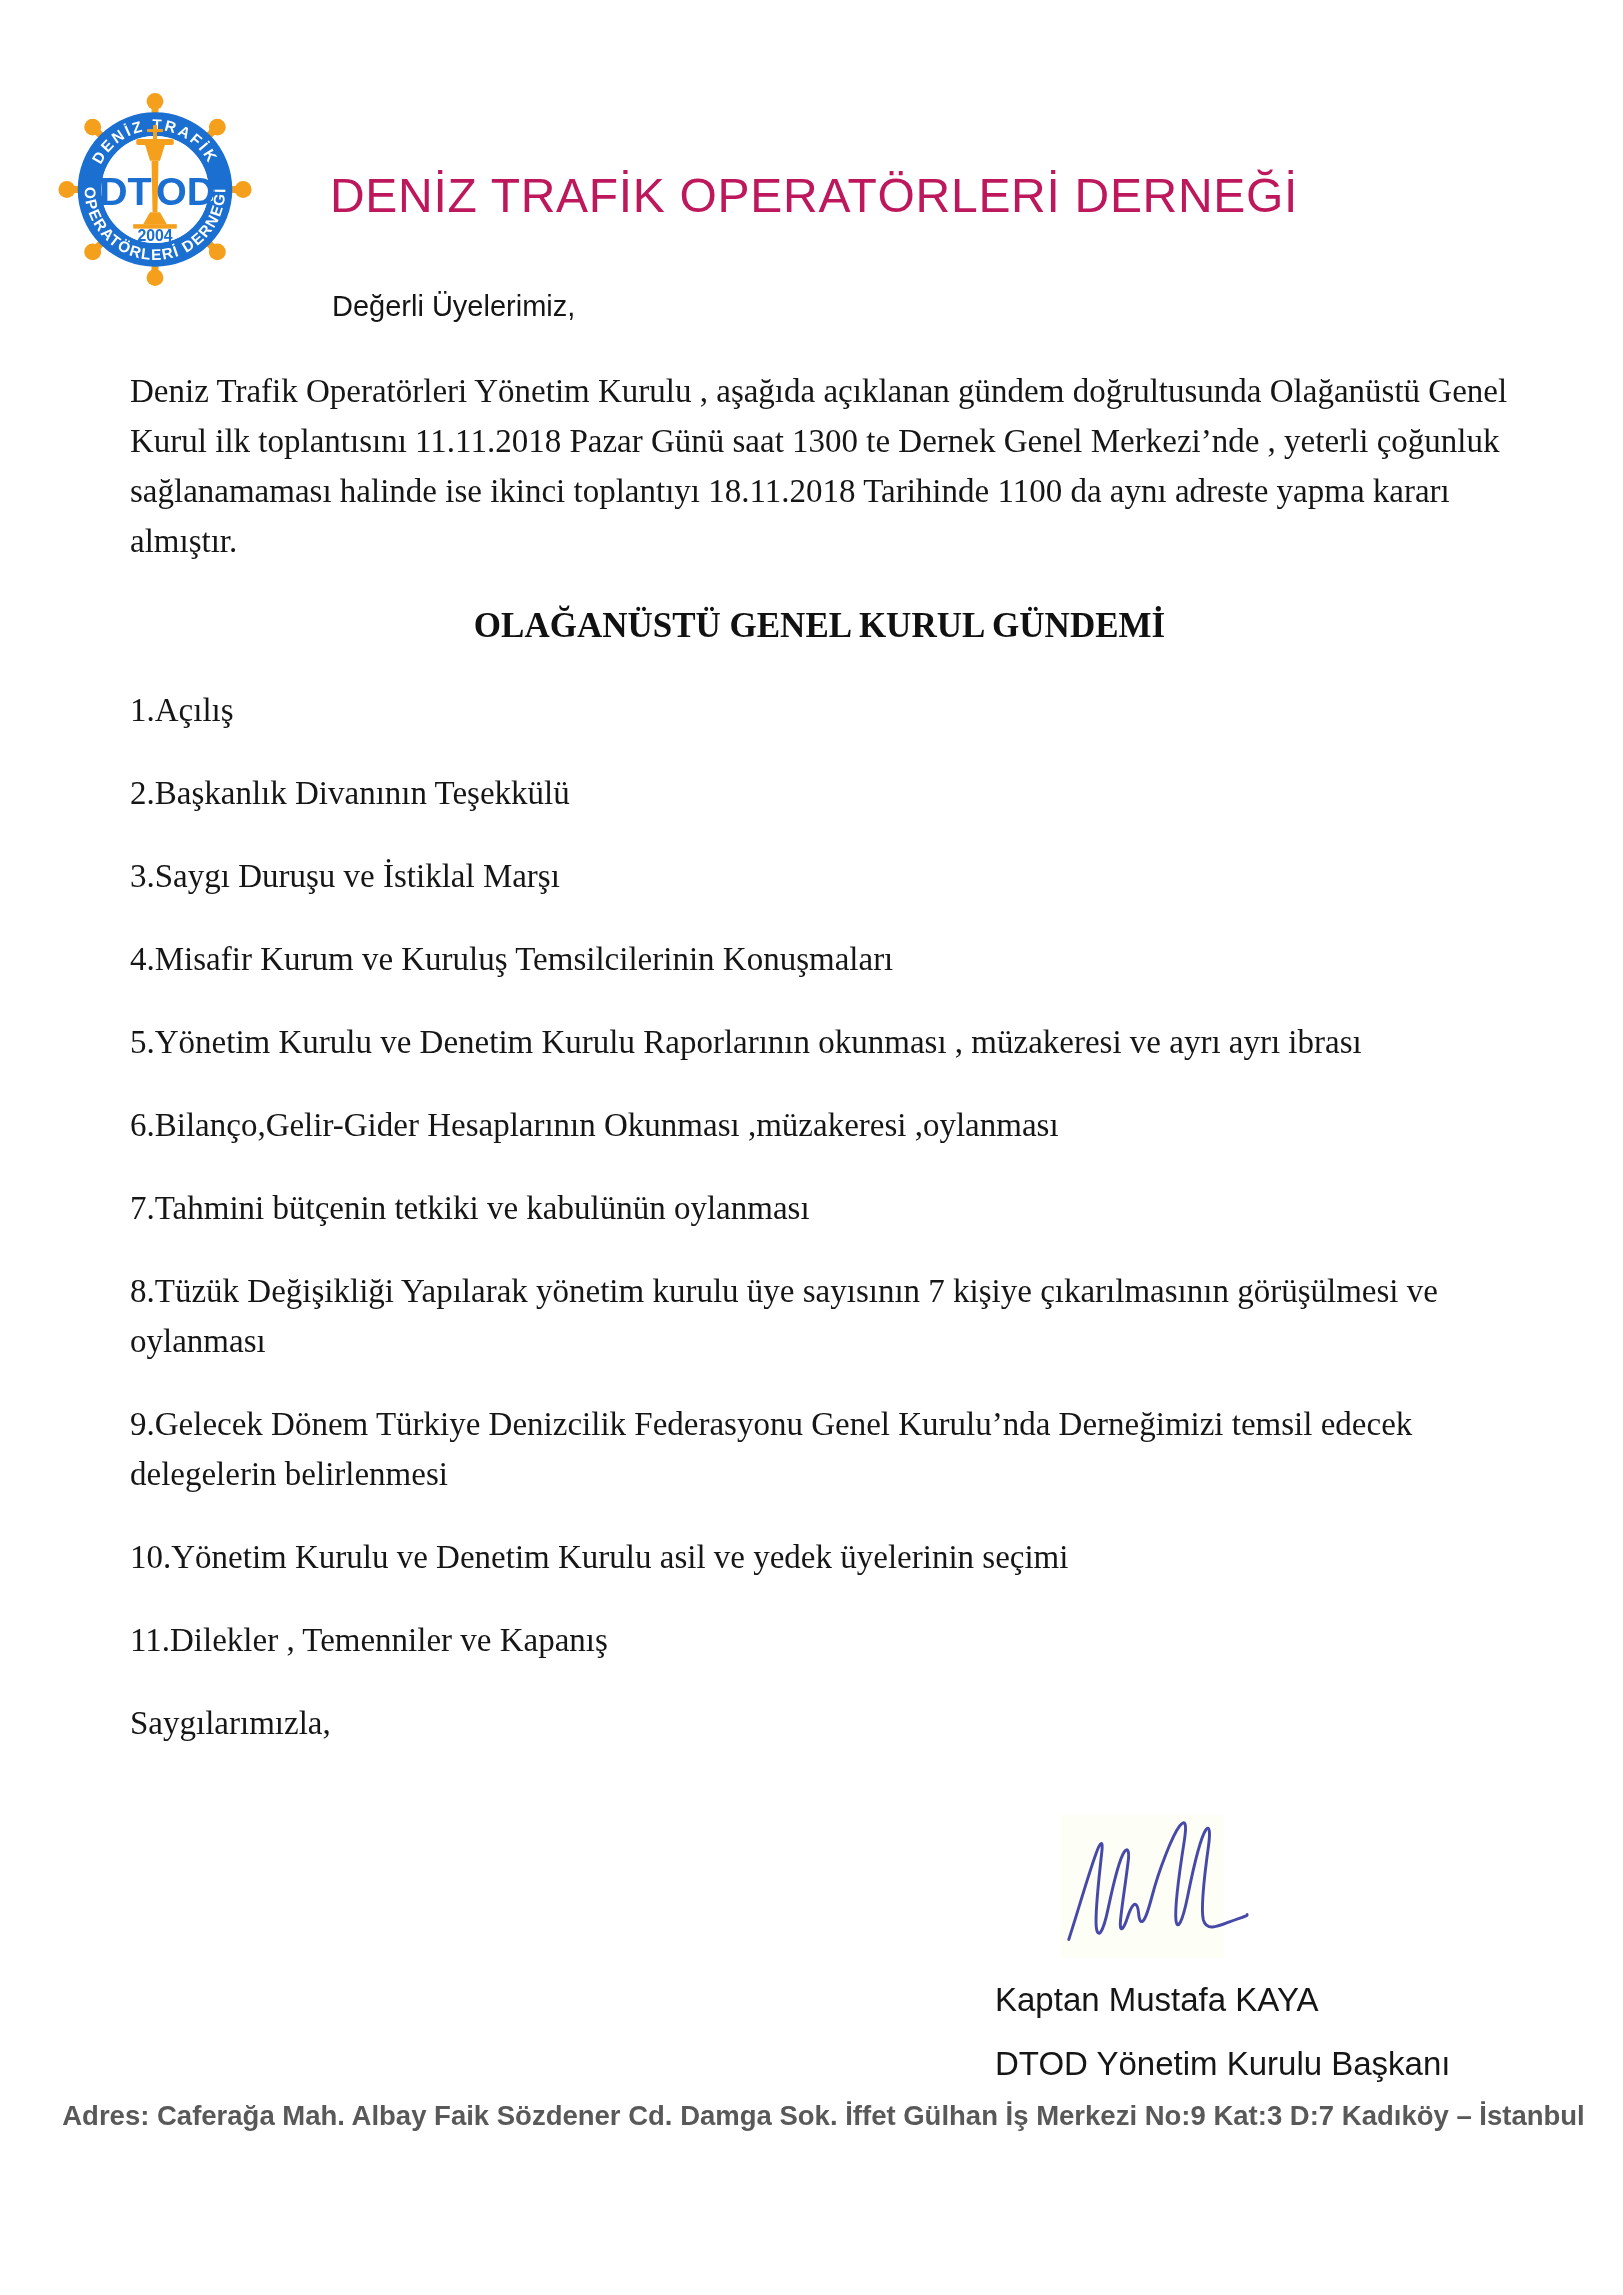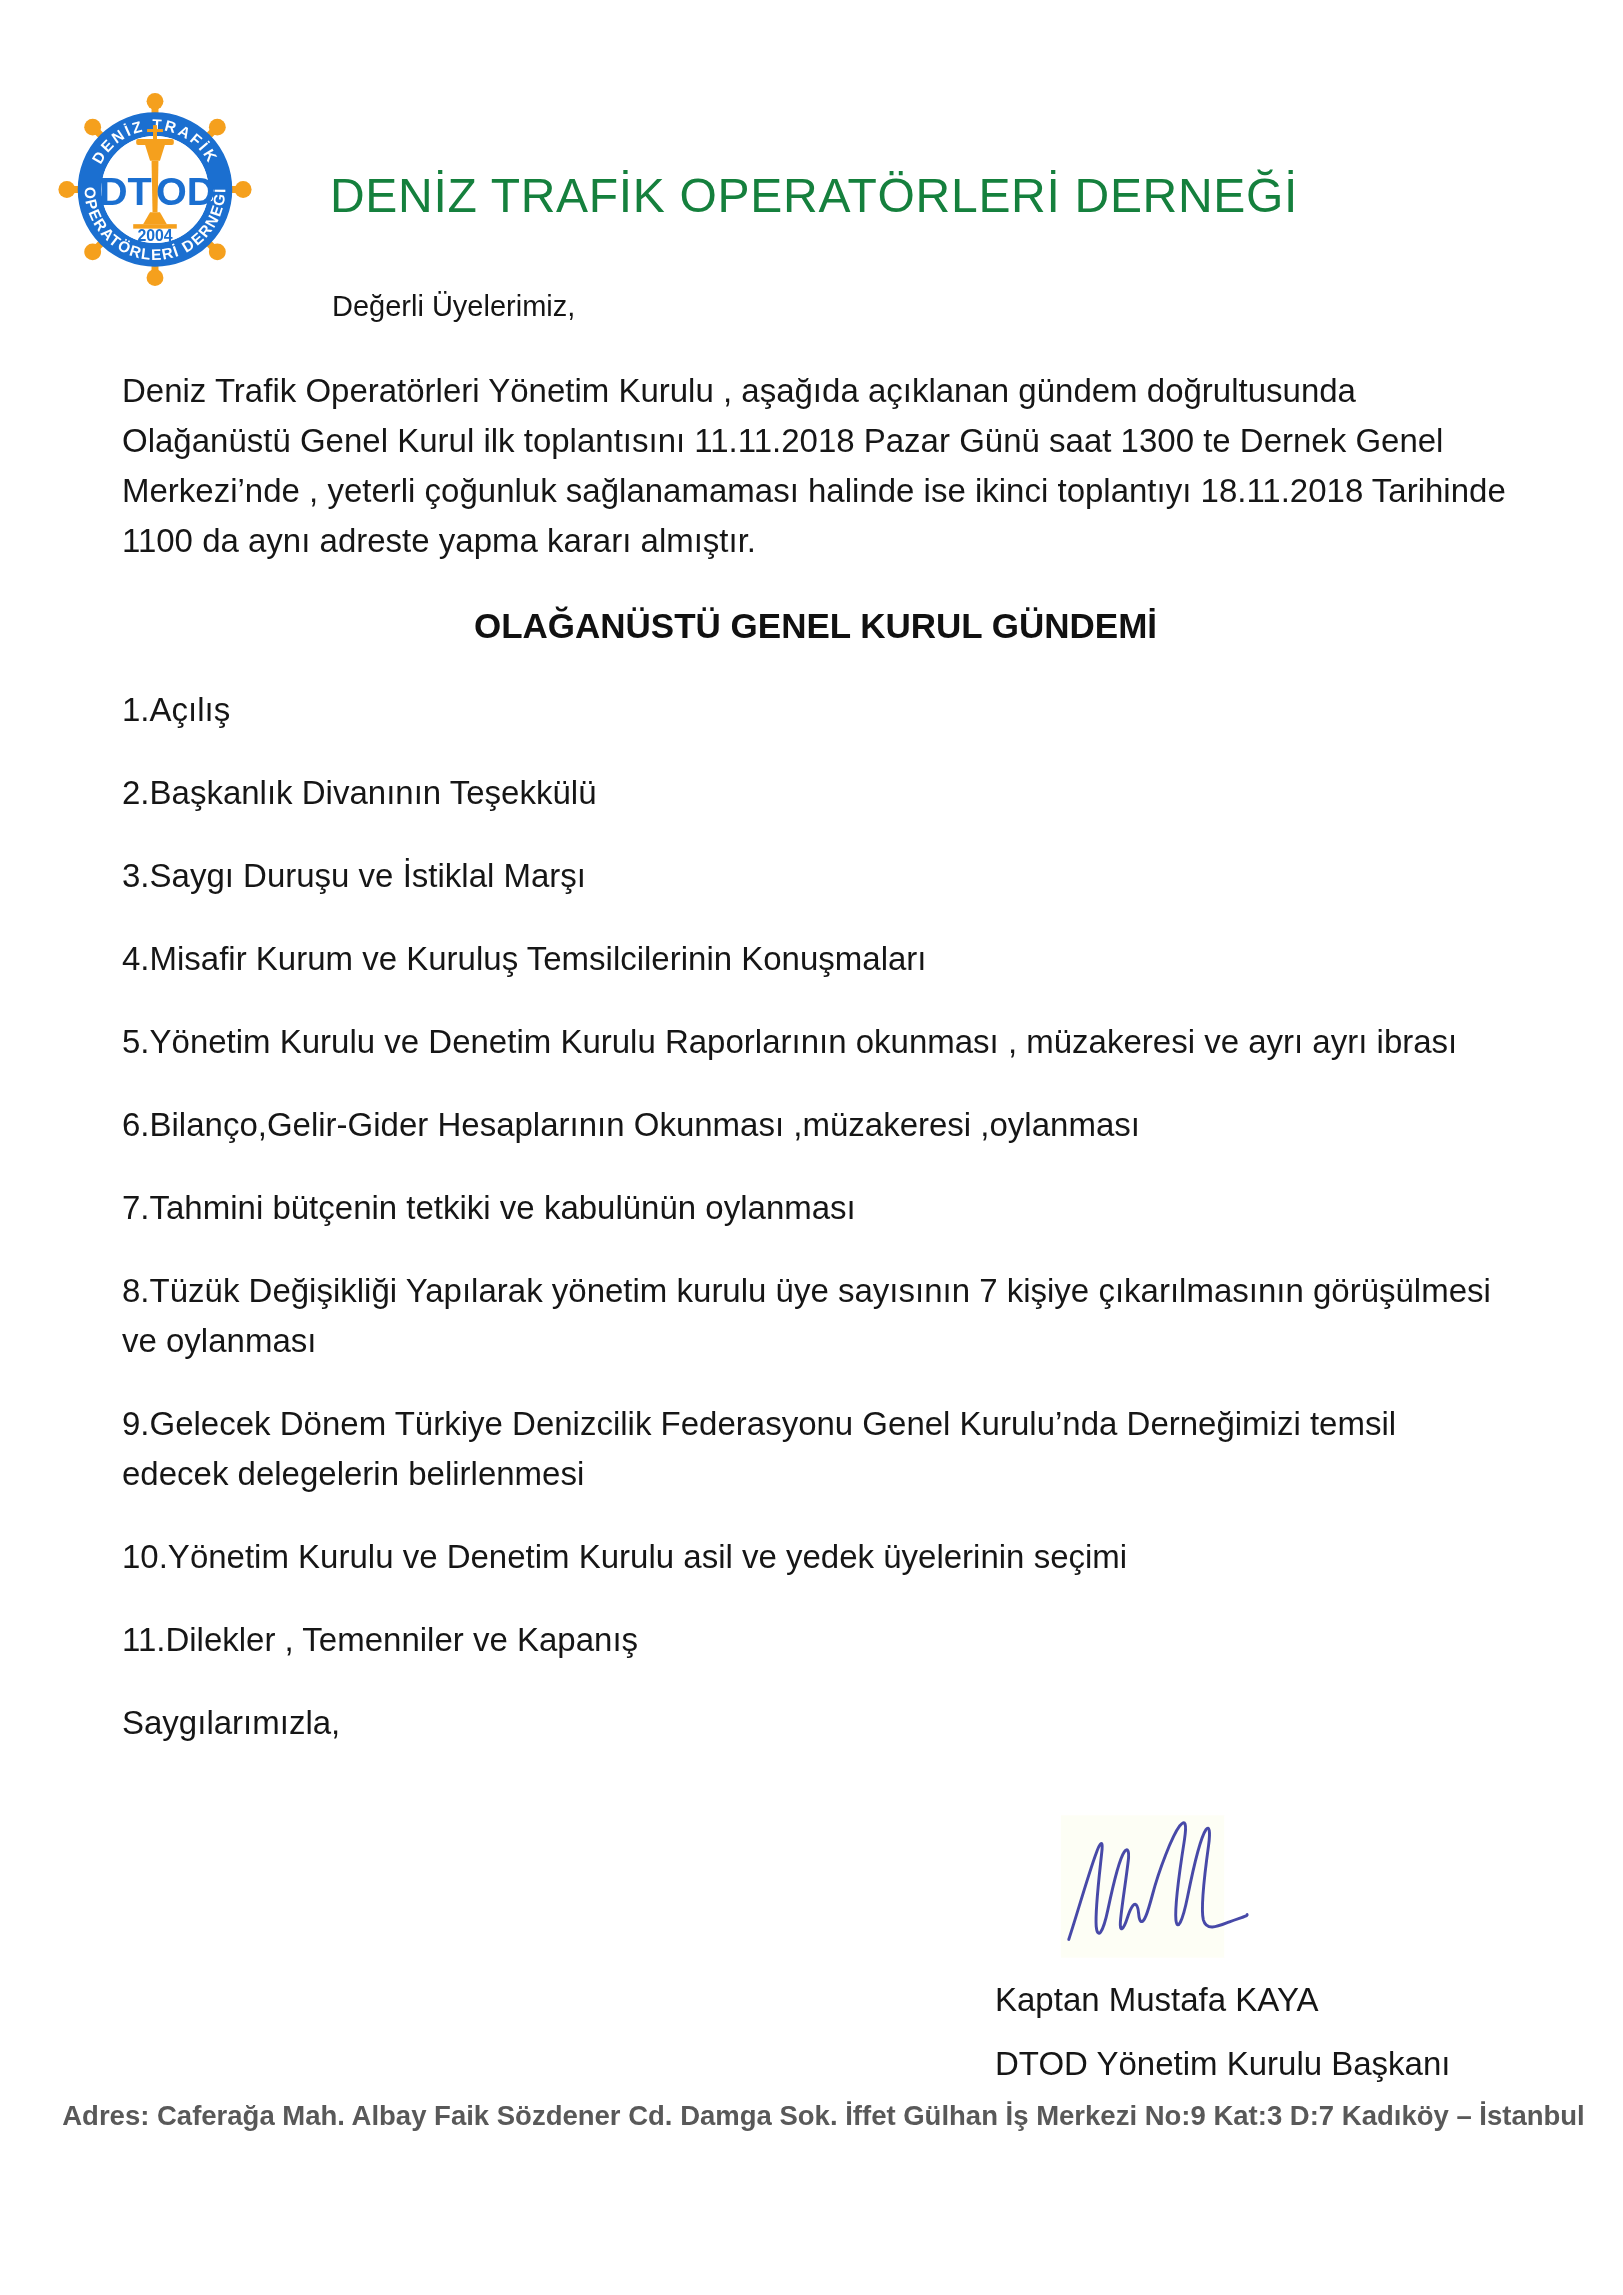--- a/index.html
+++ b/index.html
@@ -9,32 +9,32 @@
     background:#ffffff;
     font-family:"Liberation Sans",sans-serif;
     color:#121212;
     overflow:hidden;
   }
   
   .logo{position:absolute;left:51px;top:80px;width:208px;height:219px;}
   .doc-title{
     position:absolute;left:330px;top:168px;
     font-size:48px;line-height:56px;font-weight:400;
-    letter-spacing:0.7px;white-space:nowrap;color:#15803d;
+    letter-spacing:0.7px;white-space:nowrap;color:#be185d;
   }
   .greeting{
     position:absolute;left:332px;top:287px;
     font-size:29px;line-height:39px;color:#151515;
   }
   
   .content{
     position:absolute;left:118px;top:366px;width:1391px;
     font-size:33px;line-height:50px;color:#161616;
   }
-  .content p{margin:0 0 33px 4px;}
+  .content p{margin:0 0 33px 12px;font-family:Liberation Serif, serif;}
   .content p.para-1{margin-bottom:34px;}
   .content p.para-2{margin-bottom:23.6px;}
   .agenda-heading{
     font-weight:bold;font-size:35px;line-height:52px;
     text-align:center;margin:0 0 37px 0;color:#111;
   }
   
   .signature{position:absolute;left:1057px;top:1811px;width:196px;height:151px;}
   .sig-name{
     position:absolute;left:995px;top:1975px;

